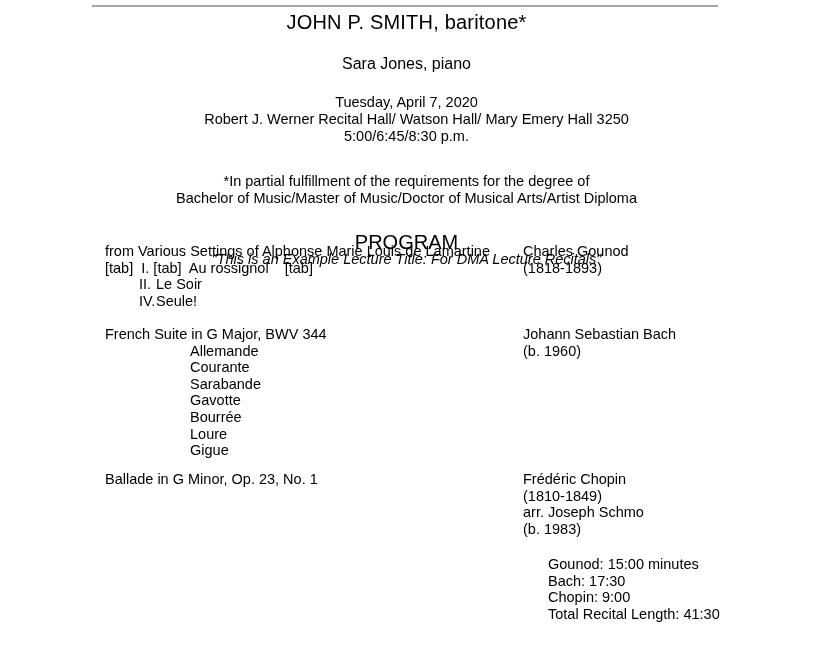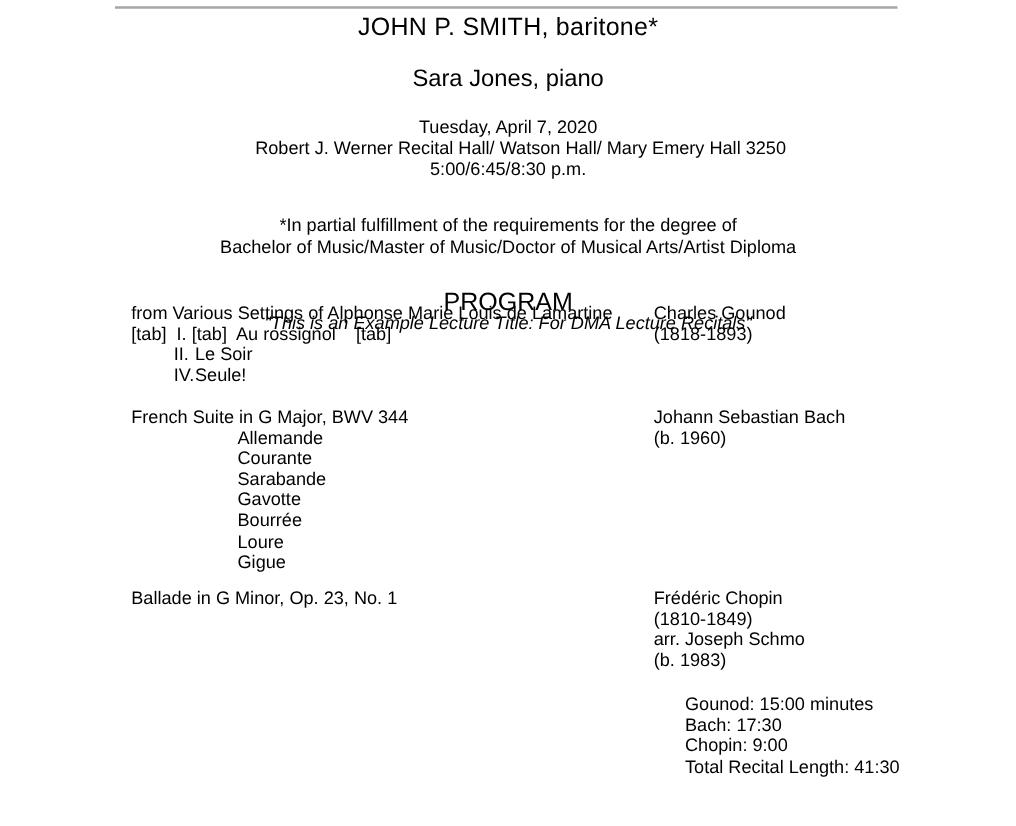--- a/index.html
+++ b/index.html
@@ -43,21 +43,21 @@
     text-align: center;
   }
   .performer-name {
     font-size: 20px;
     line-height: 26px;
     margin-top: 9px;
     letter-spacing: 0.2px;
     white-space: pre;
   }
   .collaborator {
-    font-size: 19px;
+    font-size: 16px;
     line-height: 18px;
     margin-top: 20px;
     white-space: pre;
   }
   .recital-date {
     font-size: 14.5px;
     line-height: 17px;
     margin-top: 21px;
     white-space: pre;
   }

